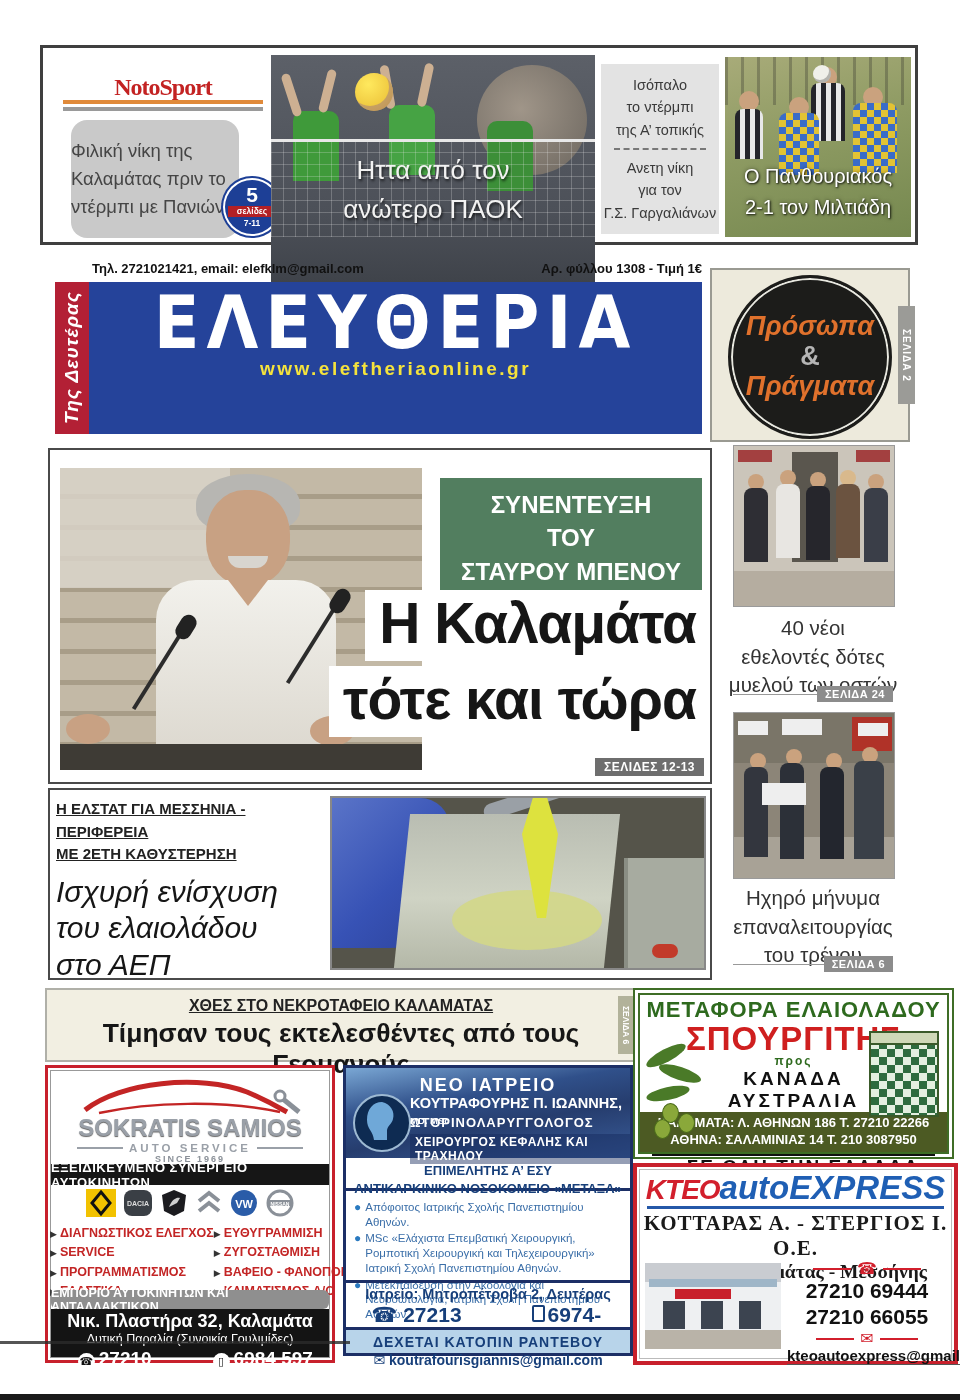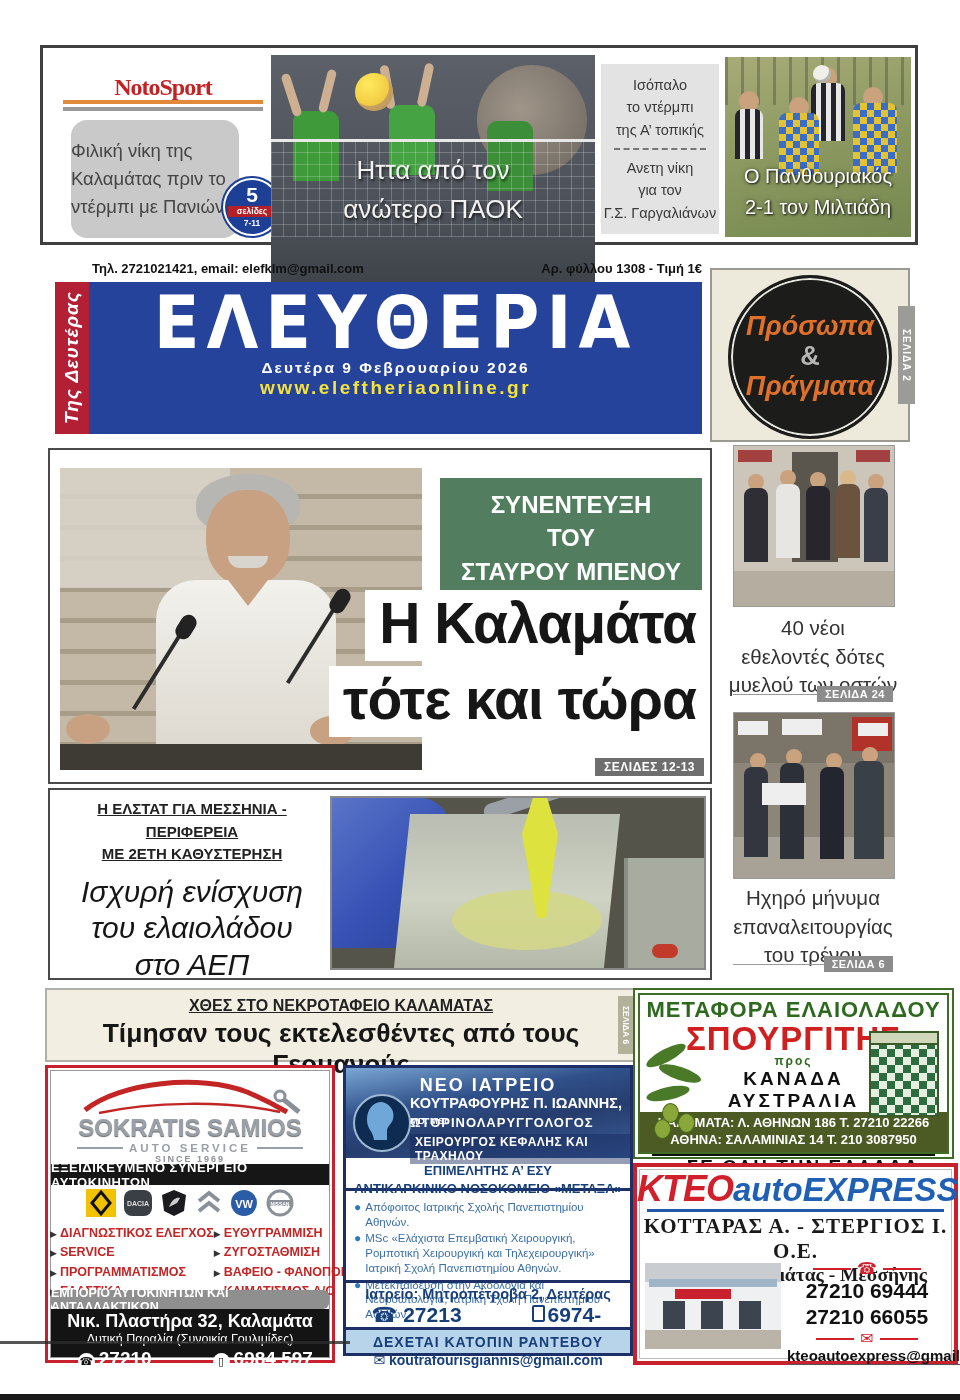--- a/index.html
+++ b/index.html
@@ -92,21 +92,21 @@
                 font-size:24px;font-weight:bold;line-height:1.4;}
   .hl-line{position:absolute;right:4px;background:#fff;color:#161616;font-weight:bold;
            font-size:57px;line-height:1.0;padding:5px 10px 9px 14px;letter-spacing:-1px;}
   .hl1{top:140px;}
   .hl2{top:216px;}
   .ptag{background:#6e6e6e;color:#fff;font-size:12px;font-weight:bold;padding:2px 9px;letter-spacing:.5px;}
   .main-ptag{position:absolute;right:6px;bottom:6px;}
 
   
   .olive-box{left:48px;top:788px;width:660px;height:188px;border:2px solid #4a4a4a;background:#fff;}
-  .olive-left{position:absolute;left:6px;top:8px;width:272px;text-align:center;}
+  .olive-left{position:absolute;left:6px;top:8px;width:272px;text-align:left;}
   .olive-kicker{font-size:15px;font-weight:bold;text-decoration:underline;line-height:1.5;color:#222;}
   .olive-hl{font-size:30px;font-style:italic;font-weight:500;line-height:1.22;margin-top:8px;color:#161616;}
   .olive-tag{display:inline-block;margin-top:9px;background:#9a9a9a;padding:2px 22px;}
   .olive-photo{left:280px;top:6px;width:372px;height:170px;border:2px solid #888;background:#55544a;}
   .op-machine{position:absolute;left:0;top:0;width:118px;height:150px;border-radius:0 30px 60px 0;
               background:linear-gradient(135deg,#5a74c8 0%,#3752b5 55%,#2c429a 100%);}
   .op-trough{position:absolute;left:70px;top:16px;width:210px;height:154px;background:linear-gradient(180deg,#b9bdb2,#cfd3c4 55%,#b4b8a8);
              transform:skewX(-6deg);}
   .op-pool{position:absolute;left:120px;top:92px;width:150px;height:60px;border-radius:50%;background:#d3d788;opacity:.9;}
   .op-stream{position:absolute;left:178px;top:0px;width:60px;height:120px;background:#dde23e;
@@ -205,21 +205,21 @@
   .ia-office{font-size:14.5px;font-weight:bold;}
   .ia-phones{display:flex;justify-content:center;gap:16px;font-size:21px;font-weight:bold;margin-top:1px;align-items:center;}
   .ia-mob{display:inline-block;width:9px;height:13px;border:2px solid #173f7a;border-radius:2px;margin-right:3px;}
   .ia-email{font-size:14px;font-weight:bold;margin-top:1px;}
   .ia-footer{position:absolute;left:0;bottom:0;width:100%;height:23px;background:#b8d4ea;color:#173f7a;
              font-size:14px;font-weight:bold;display:flex;align-items:center;justify-content:center;border-top:3px solid #1c2f66;letter-spacing:1px;}
 
   
   .kteo{left:633px;top:1163px;width:317px;height:194px;border:4px solid #c8202c;background:#fff;box-shadow:inset 0 0 0 2px #fff,inset 0 0 0 3px #bbb;}
   .kt-title{text-align:center;margin-top:4px;font-style:italic;font-weight:bold;line-height:1;}
-  .kt-red{color:#d21f2c;font-size:36px;letter-spacing:-1px;}
+  .kt-red{color:#d21f2c;font-size:28px;letter-spacing:-1px;}
   .kt-blue{color:#1f5fb4;font-size:33px;}
   .kt-rule{margin:2px 10px 0 10px;border-top:3px solid #2458a8;}
   .kt-owners{text-align:center;font-family:"Liberation Serif",serif;font-size:21px;font-weight:bold;letter-spacing:1px;margin-top:2px;}
   .kt-loc{text-align:center;font-family:"Liberation Serif",serif;font-size:19.5px;font-weight:bold;margin-top:0px;}
   .kt-photo{left:8px;top:96px;width:136px;height:86px;background:linear-gradient(180deg,#c9ccd1 0 22%,#eef0f2 22% 78%,#b9b3a8 78%);}
   .kt-roof{position:absolute;left:4px;top:16px;width:128px;height:8px;background:#9fb6c8;}
   .kt-sign{position:absolute;left:30px;top:26px;width:56px;height:10px;background:#c8202c;}
   .kt-glass{position:absolute;width:22px;height:28px;background:#3c4450;top:38px;}
   .kt-right{position:absolute;left:150px;top:92px;width:160px;text-align:center;}
   .kt-phrow{display:flex;align-items:center;justify-content:center;gap:6px;color:#d21f2c;}
@@ -299,21 +299,20 @@
     </div>
   </div>
 
   <div class="abs mast-contact">Τηλ. 2721021421, email: elefklm@gmail.com</div>
   <div class="abs mast-issue">Αρ. φύλλου 1308 - Τιμή 1€</div>
   <div class="abs edition-strip">
     <span>Της Δευτέρας</span>
   </div>
   <div class="abs mast-blue">
     <div class="mast-title">ΕΛΕΥΘΕΡΙΑ</div>
-    <div class="mast-date">Δευτέρα 9 Φεβρουαρίου 2026</div>
     <div class="mast-url">www.eleftheriaonline.gr</div>
   </div>
   <div class="abs prosopa-box">
     <div class="prosopa-circle">
       <div class="l">Πρόσωπα</div>
       <div class="amp">&amp;</div>
       <div class="l">Πράγματα</div>
     </div>
   </div>
   <div class="abs vtab tab-p2">ΣΕΛΙΔΑ 2</div>

